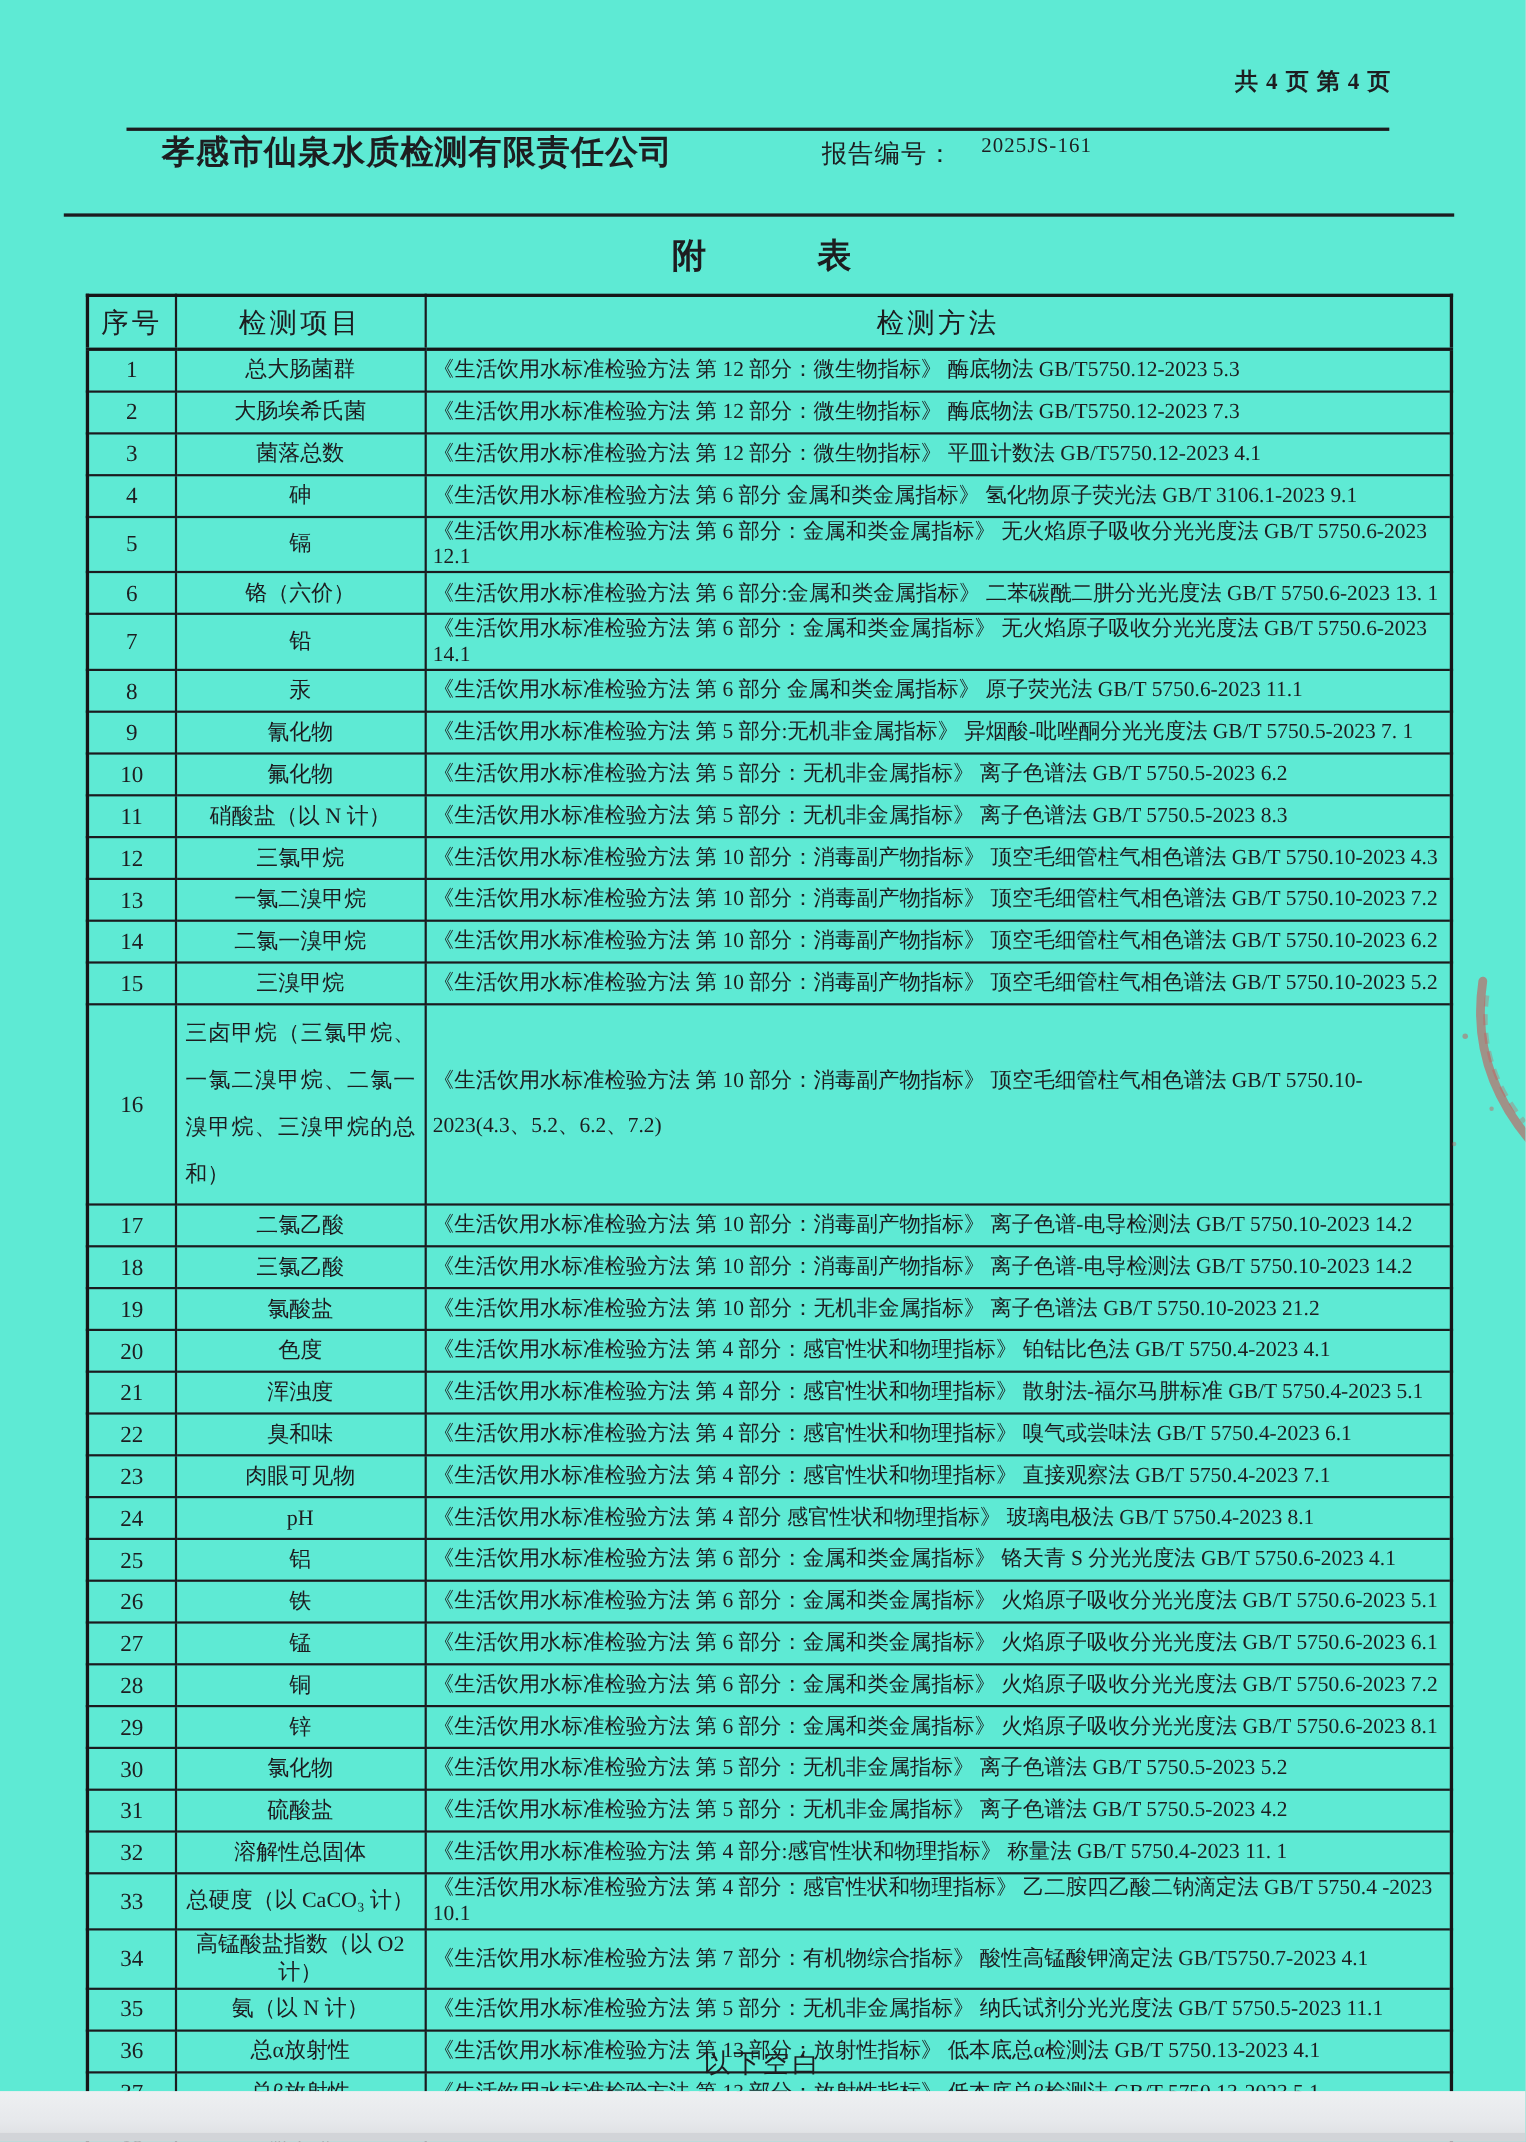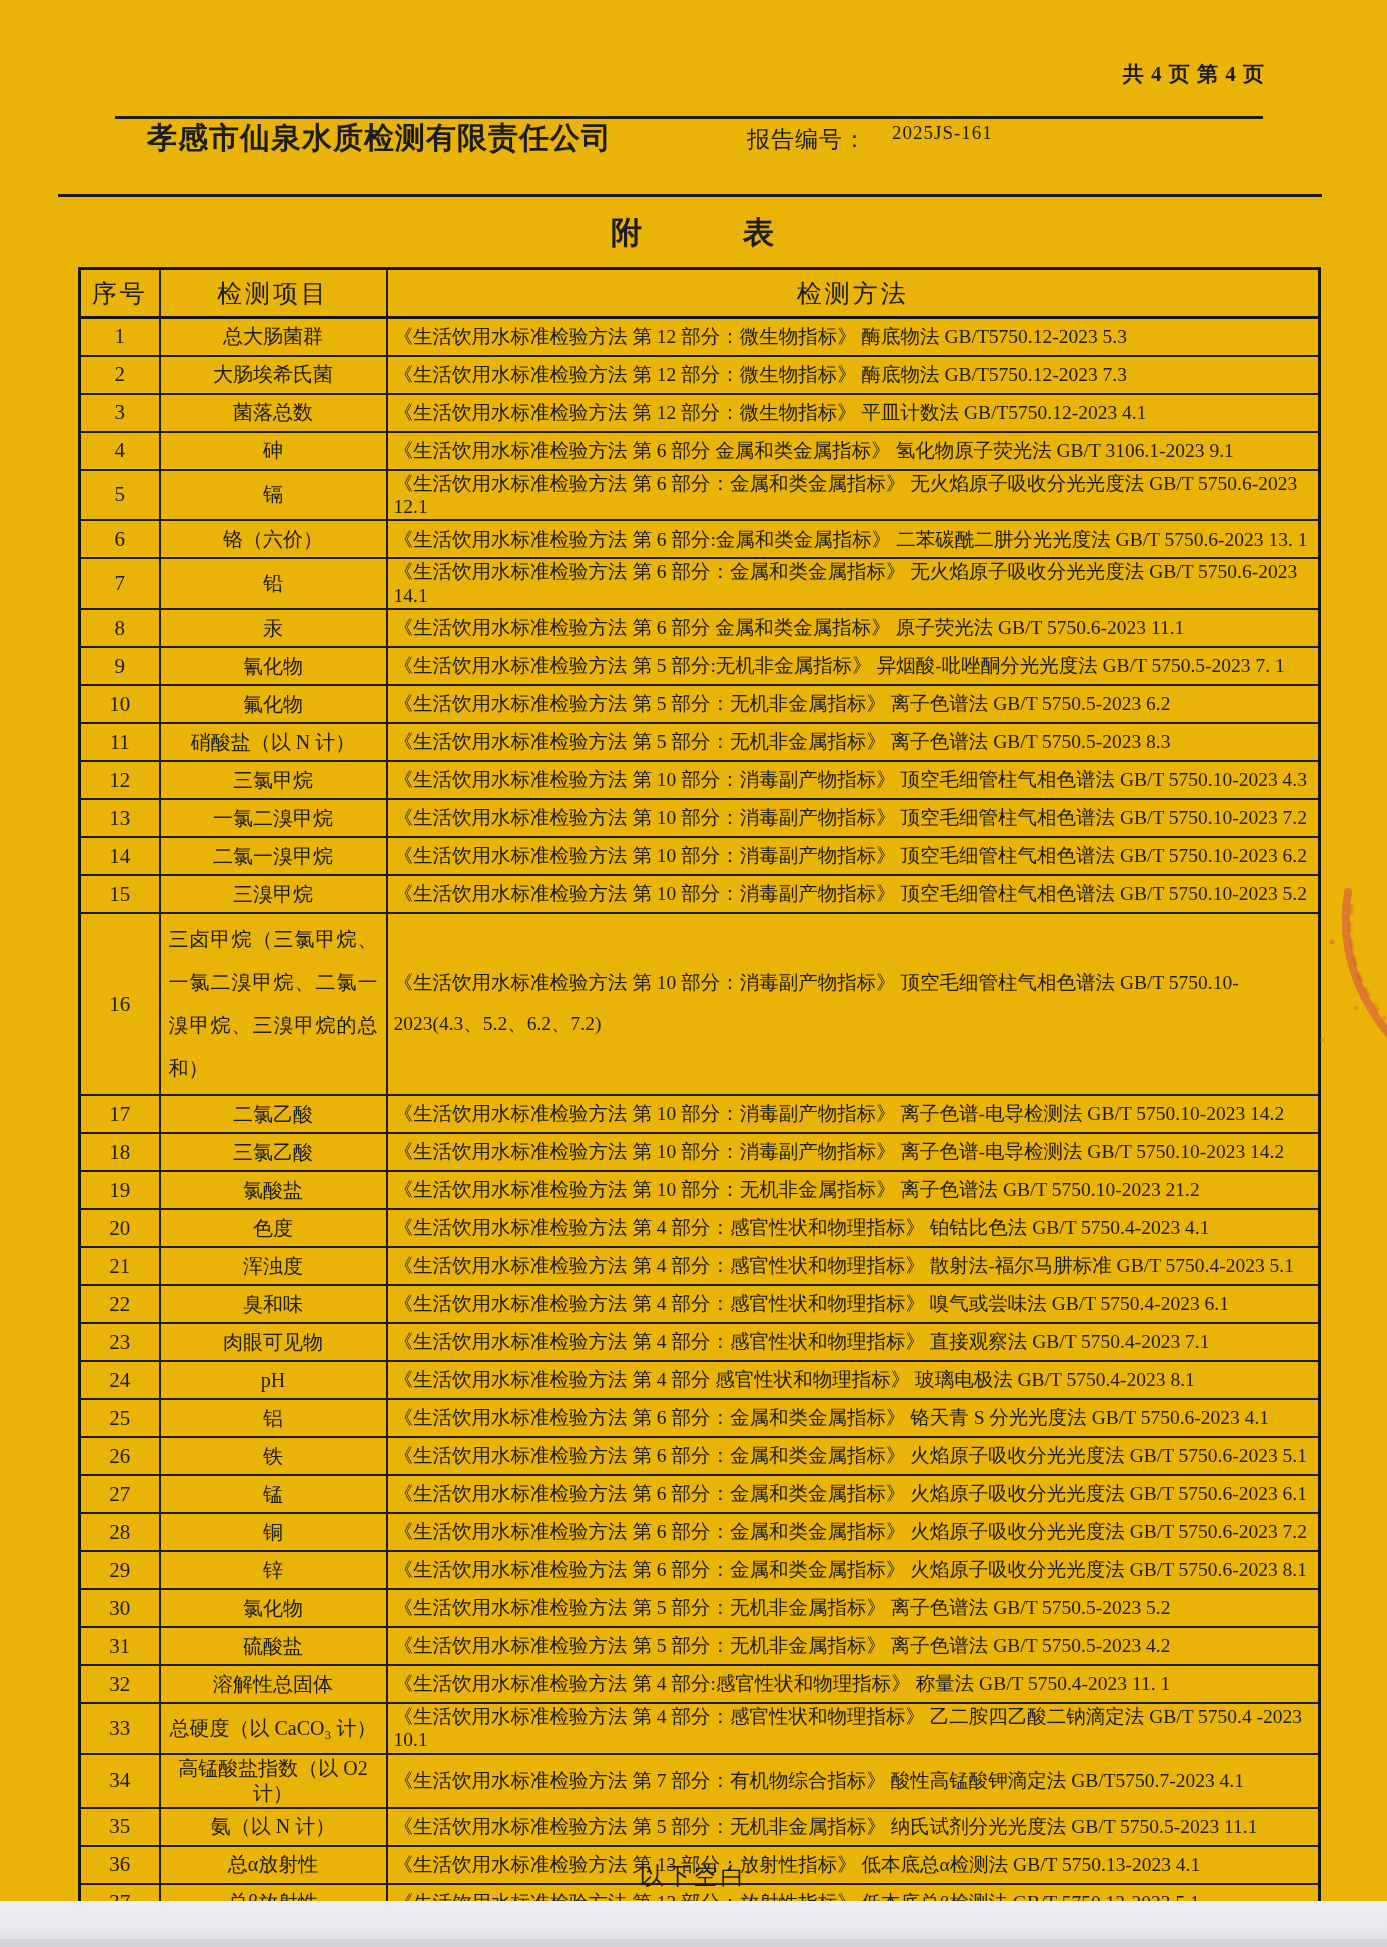--- a/index.html
+++ b/index.html
@@ -1,19 +1,19 @@
 <!DOCTYPE html>
 <html><head>
 <meta charset="utf-8">
 <style>
   html,body{margin:0;padding:0;background:#d7d9dc;}
   .page{
     position:relative;
     width:1387px;height:1947px;
-    background:#eab308;
+    background:#5eead4;
     overflow:hidden;
     font-family:"Liberation Serif","DejaVu Serif",serif;
     color:#1d1d20;
   }
   .page-number{
     position:absolute;top:60px;right:122px;
     font-size:21px;letter-spacing:1px;font-weight:bold;
   }
   .rule-1{
     position:absolute;top:116px;left:115px;width:1148px;height:3px;

